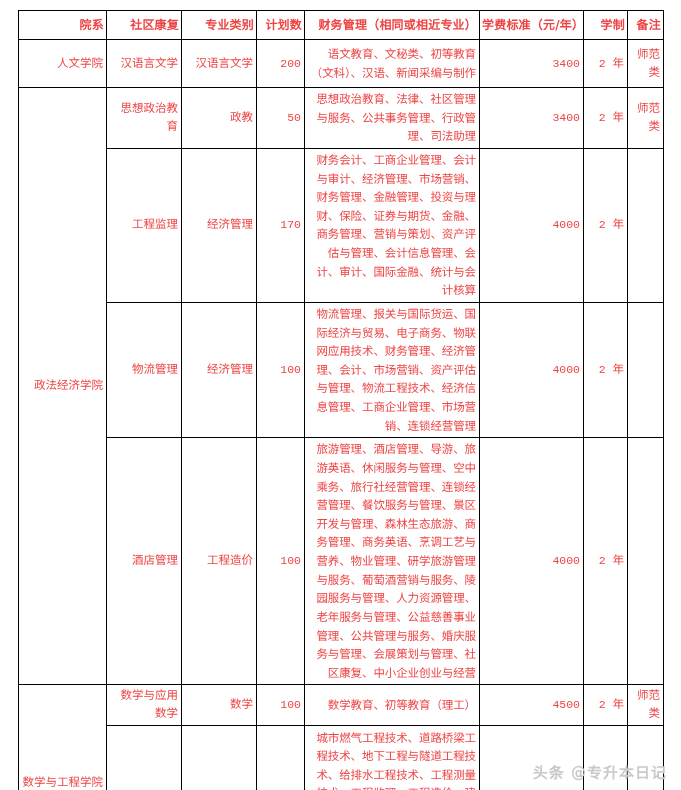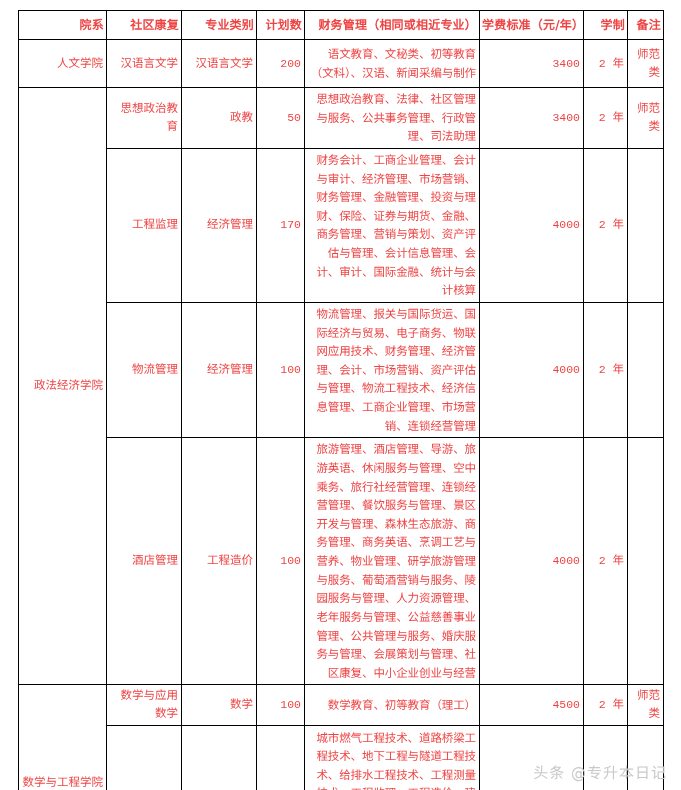--- a/index.html
+++ b/index.html
@@ -73,21 +73,21 @@
   td.len-cell {
     font-family: Liberation Mono, monospace;
   }
 
   .watermark {
     position: absolute;
     right: 14px;
     bottom: 8px;
     font-size: 15px;
     color: #c9c9c9;
-    font-weight: normal;
+    font-weight: bold;
     letter-spacing: 1px;
     white-space: nowrap;
     pointer-events: none;
     user-select: none;
   }
 </style>
 </head>
 <body>
 
 <div class="sheet">

